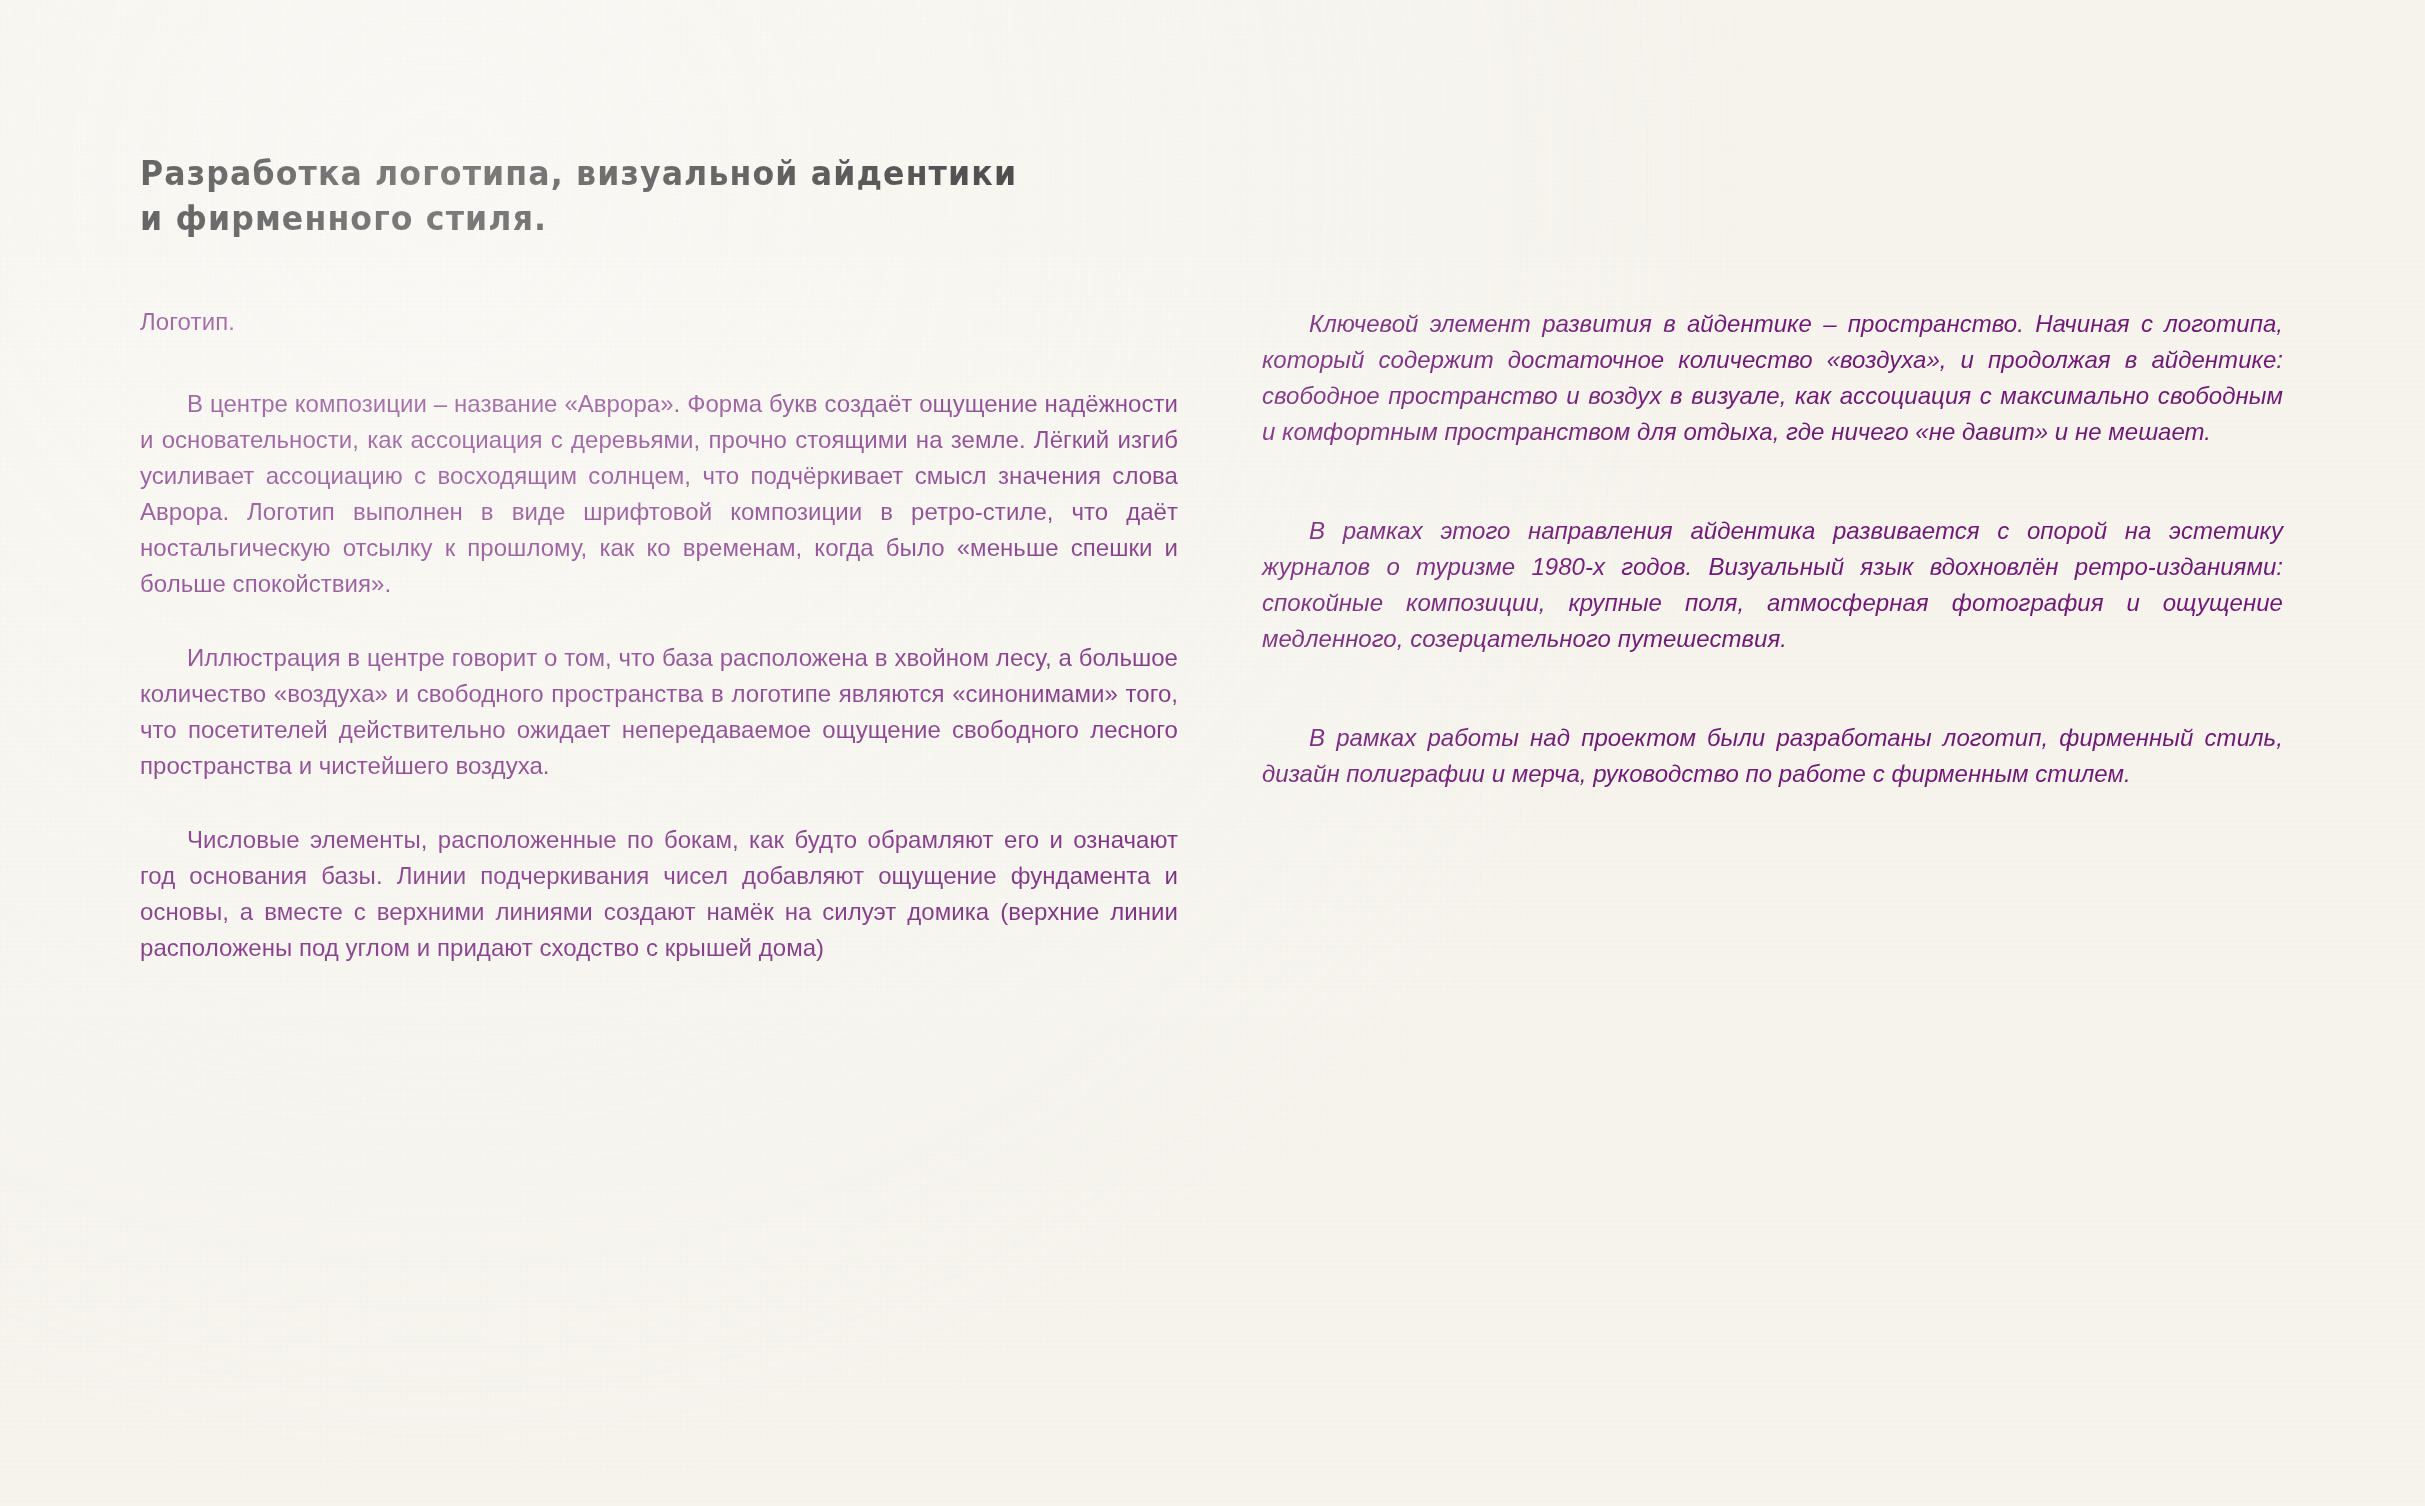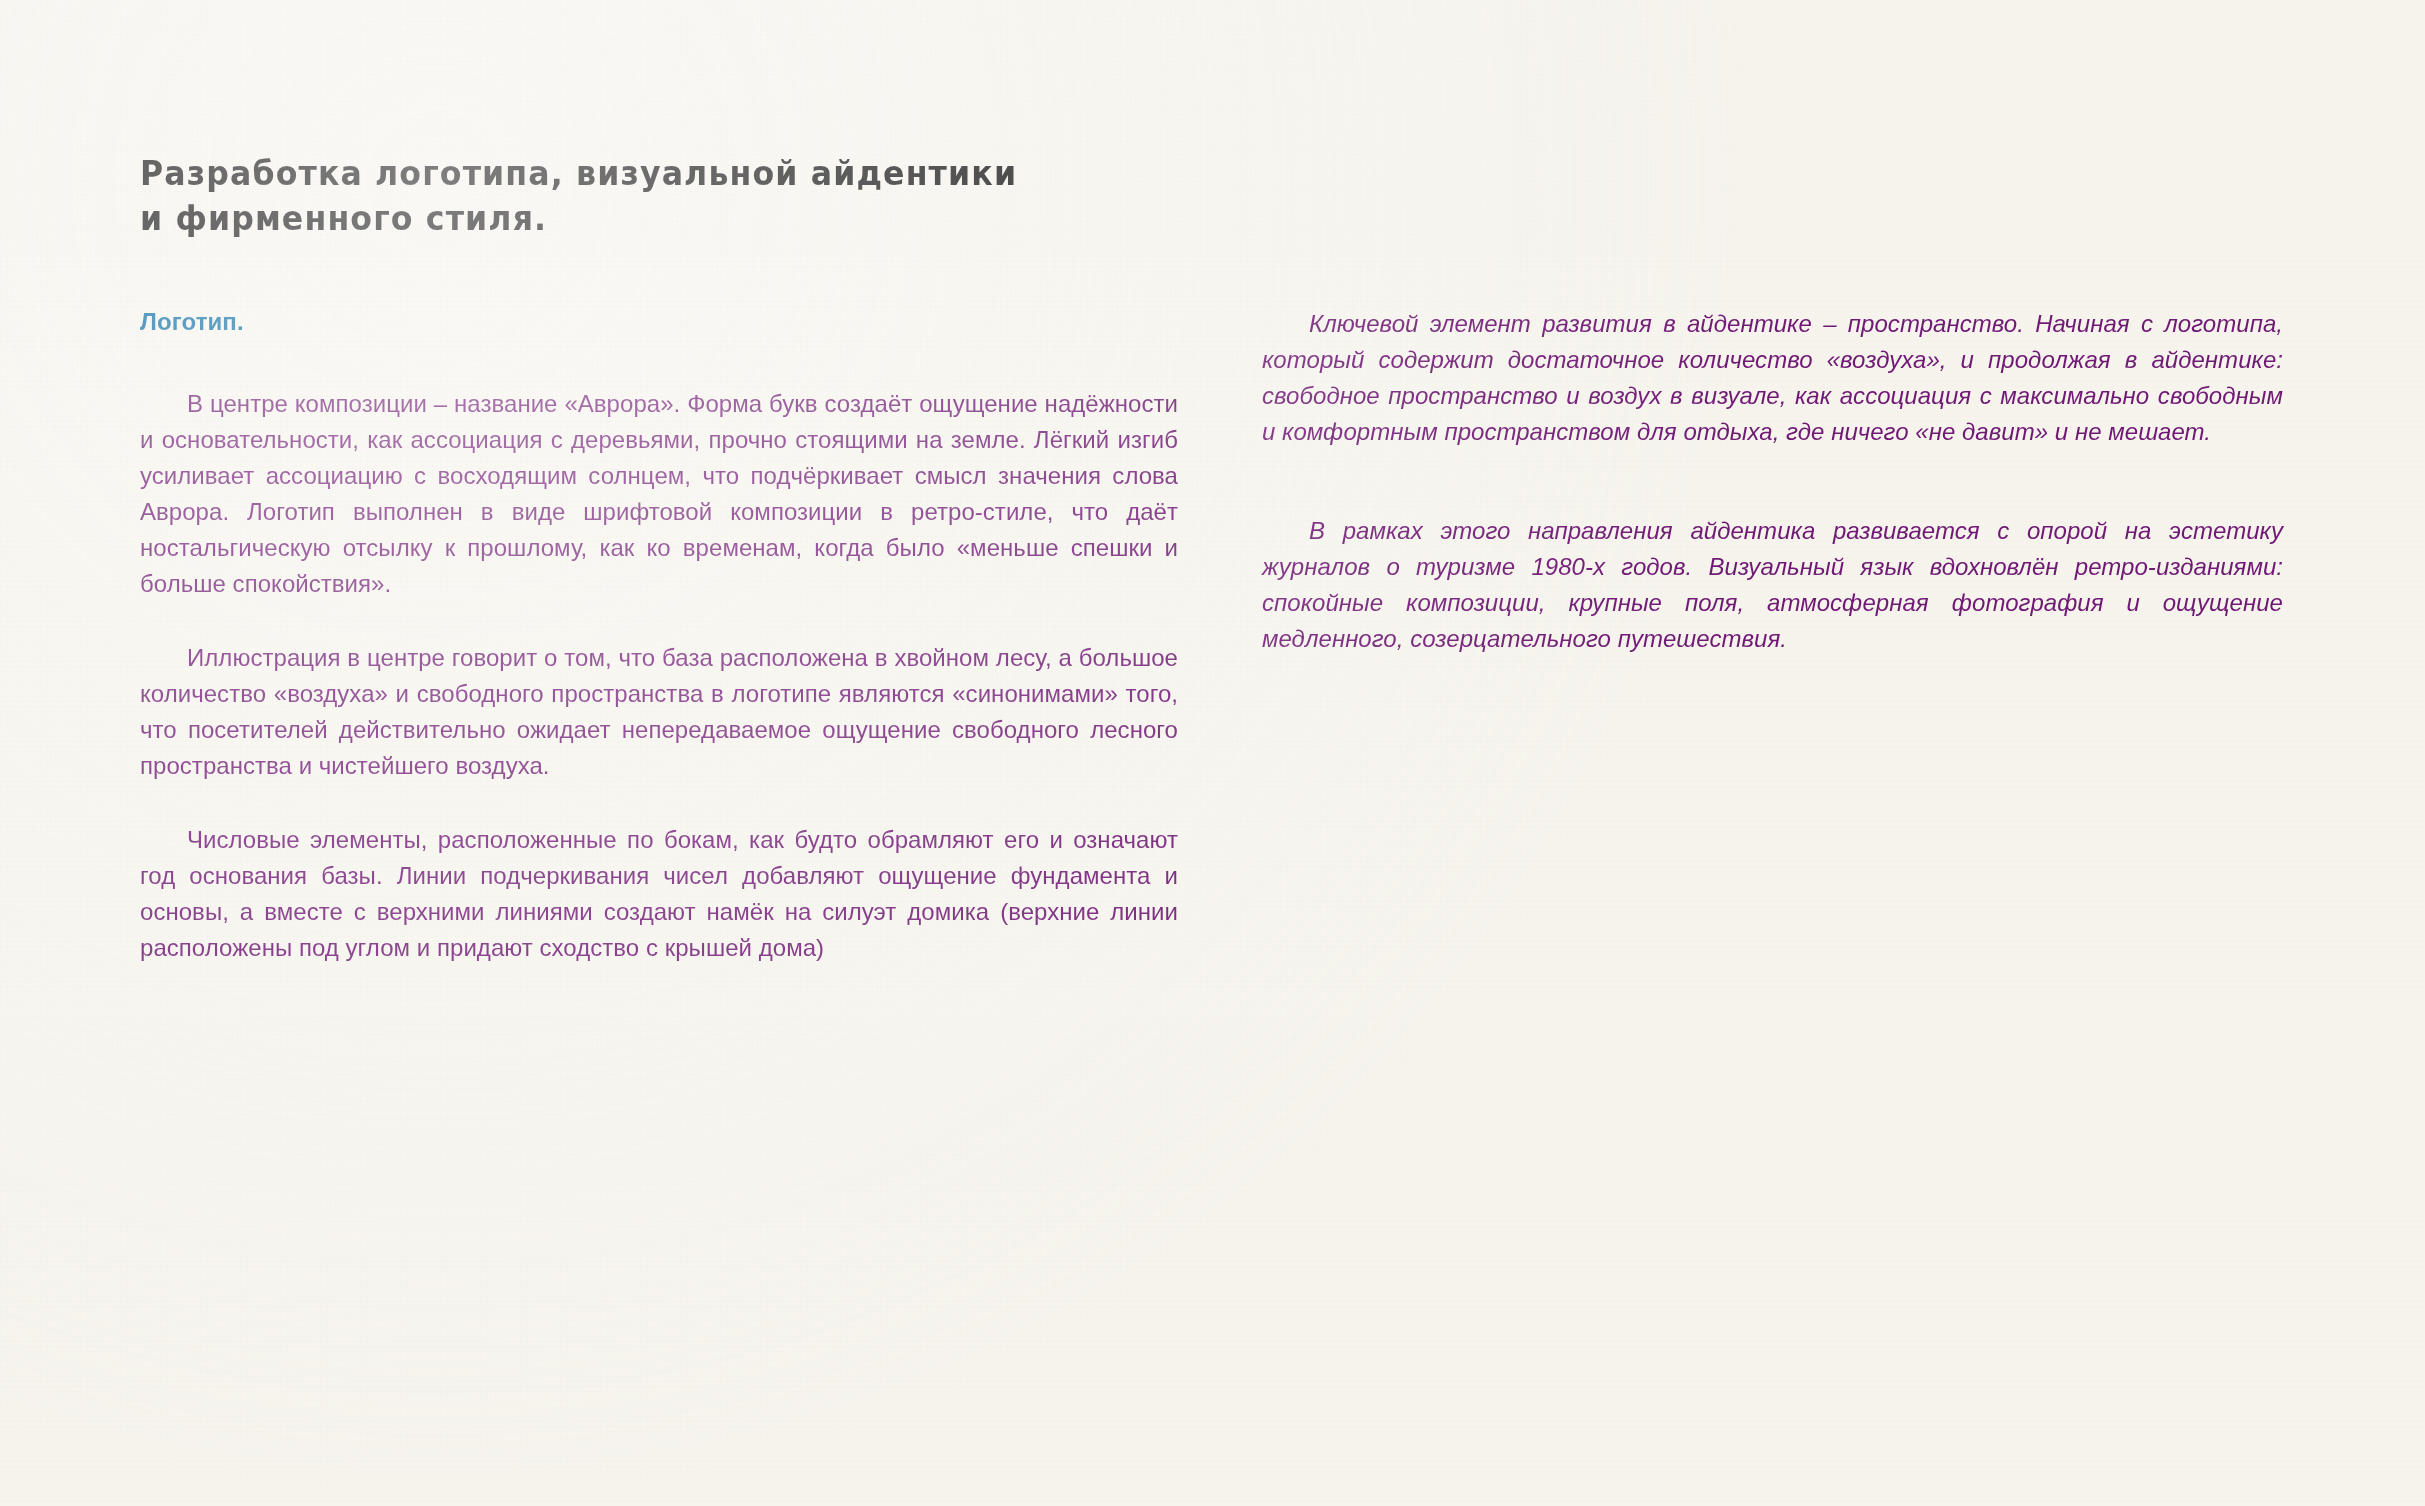--- a/index.html
+++ b/index.html
@@ -65,22 +65,22 @@
     top: 306px;
   }
 
   .column-left  { left: 140px;  width: 1038px; }
   .column-right { left: 1262px; width: 1021px; }
 
   .section-label {
     margin: 0 0 48px 0;
     font-size: 24px;
     line-height: 1.34;
-    font-weight: 700;
-    color: #0369a1;
+    font-weight: 400;
+    color: #701a75;
     letter-spacing: 0.1px;
   }
 
   .body-par {
     margin: 0 0 38px 0;
     font-size: 24px;
     line-height: 1.5;
     text-align: justify;
     text-justify: inter-word;
     text-indent: 47px;
@@ -112,19 +112,20 @@
     <div class="column column-left">
       <p class="section-label">Логотип.</p>
       <p class="body-par">В центре композиции – название «Аврора». Форма букв создаёт ощущение надёжности и основательности, как ассоциация с деревьями, прочно стоящими на земле. Лёгкий изгиб усиливает ассоциацию с восходящим солнцем, что подчёркивает смысл значения слова Аврора. Логотип выполнен в виде шрифтовой композиции в ретро-стиле, что даёт ностальгическую отсылку к прошлому, как ко временам, когда было «меньше спешки и больше спокойствия».</p>
       <p class="body-par">Иллюстрация в центре говорит о том, что база расположена в хвойном лесу, а большое количество «воздуха» и свободного пространства в логотипе являются «синонимами» того, что посетителей действительно ожидает непередаваемое ощущение свободного лесного пространства и чистейшего воздуха.</p>
       <p class="body-par">Числовые элементы, расположенные по бокам, как будто обрамляют его и означают год основания базы. Линии подчеркивания чисел добавляют ощущение фундамента и основы, а вместе с верхними линиями создают намёк на силуэт домика (верхние линии расположены под углом и придают сходство с крышей дома)</p>
     </div>
 
     <div class="column column-right">
       <p class="body-par">Ключевой элемент развития в айдентике – пространство. Начиная с логотипа, который содержит достаточное количество «воздуха», и продолжая в айдентике: свободное пространство и воздух в визуале, как ассоциация с максимально свободным и комфортным пространством для отдыха, где ничего «не давит» и не мешает.</p>
       <p class="body-par">В рамках этого направления айдентика развивается с опорой на эстетику журналов о туризме 1980-х годов. Визуальный язык вдохновлён ретро-изданиями: спокойные композиции, крупные поля, атмосферная фотография и ощущение медленного, созерцательного путешествия.</p>
+      <p class="body-par">В рамках работы над проектом были разработаны логотип, фирменный стиль, дизайн полиграфии и мерча, руководство по работе с фирменным стилем.</p>
     </div>
 
   </div>
 
   <div class="paper-grain"></div>
 </div>
 
 
 </body></html>

